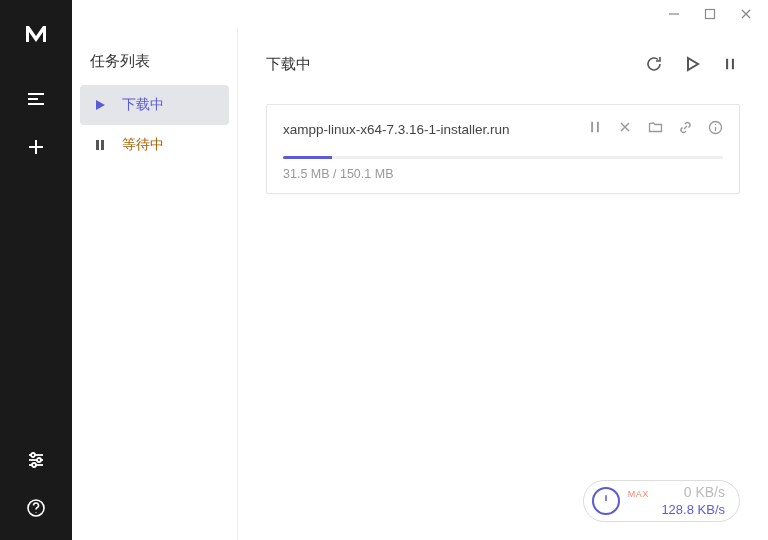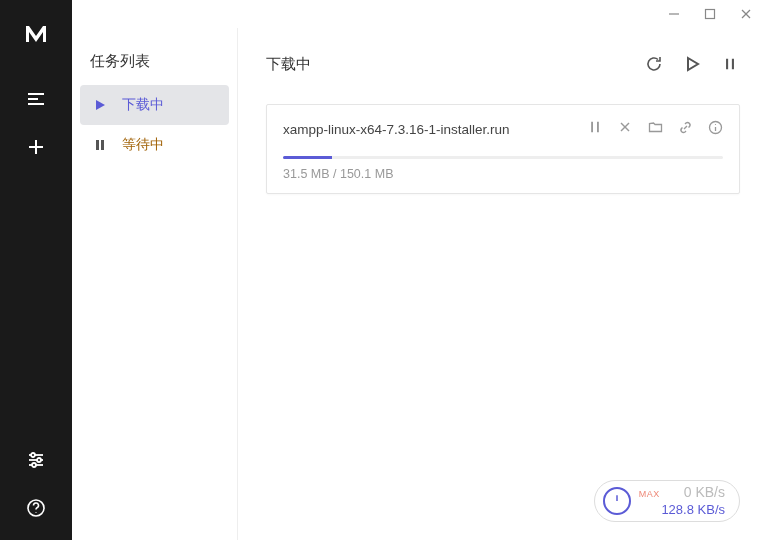--- a/index.html
+++ b/index.html
@@ -217,21 +217,21 @@
       </div>
     </div>
 
     <div class="speed-pill">
       <div class="gauge">
         <svg width="14" height="14" viewBox="0 0 14 14" stroke="#5b5bd6" stroke-width="1.5" fill="none">
             <line x1="7" y1="7" x2="11" y2="3"></line>
           </svg>
       </div>
       <div class="speed-text">
-        <div style="display:flex; gap:24px; justify-content:flex-end; align-items:baseline;">
+        <div style="display:flex; gap:35px; justify-content:flex-end; align-items:baseline;">
           <span class="max">MAX</span>
           <span class="up">0 KB/s</span>
         </div>
         <div class="down">128.8 KB/s</div>
       </div>
     </div>
   </div>
 </div>
 
 </body></html>

